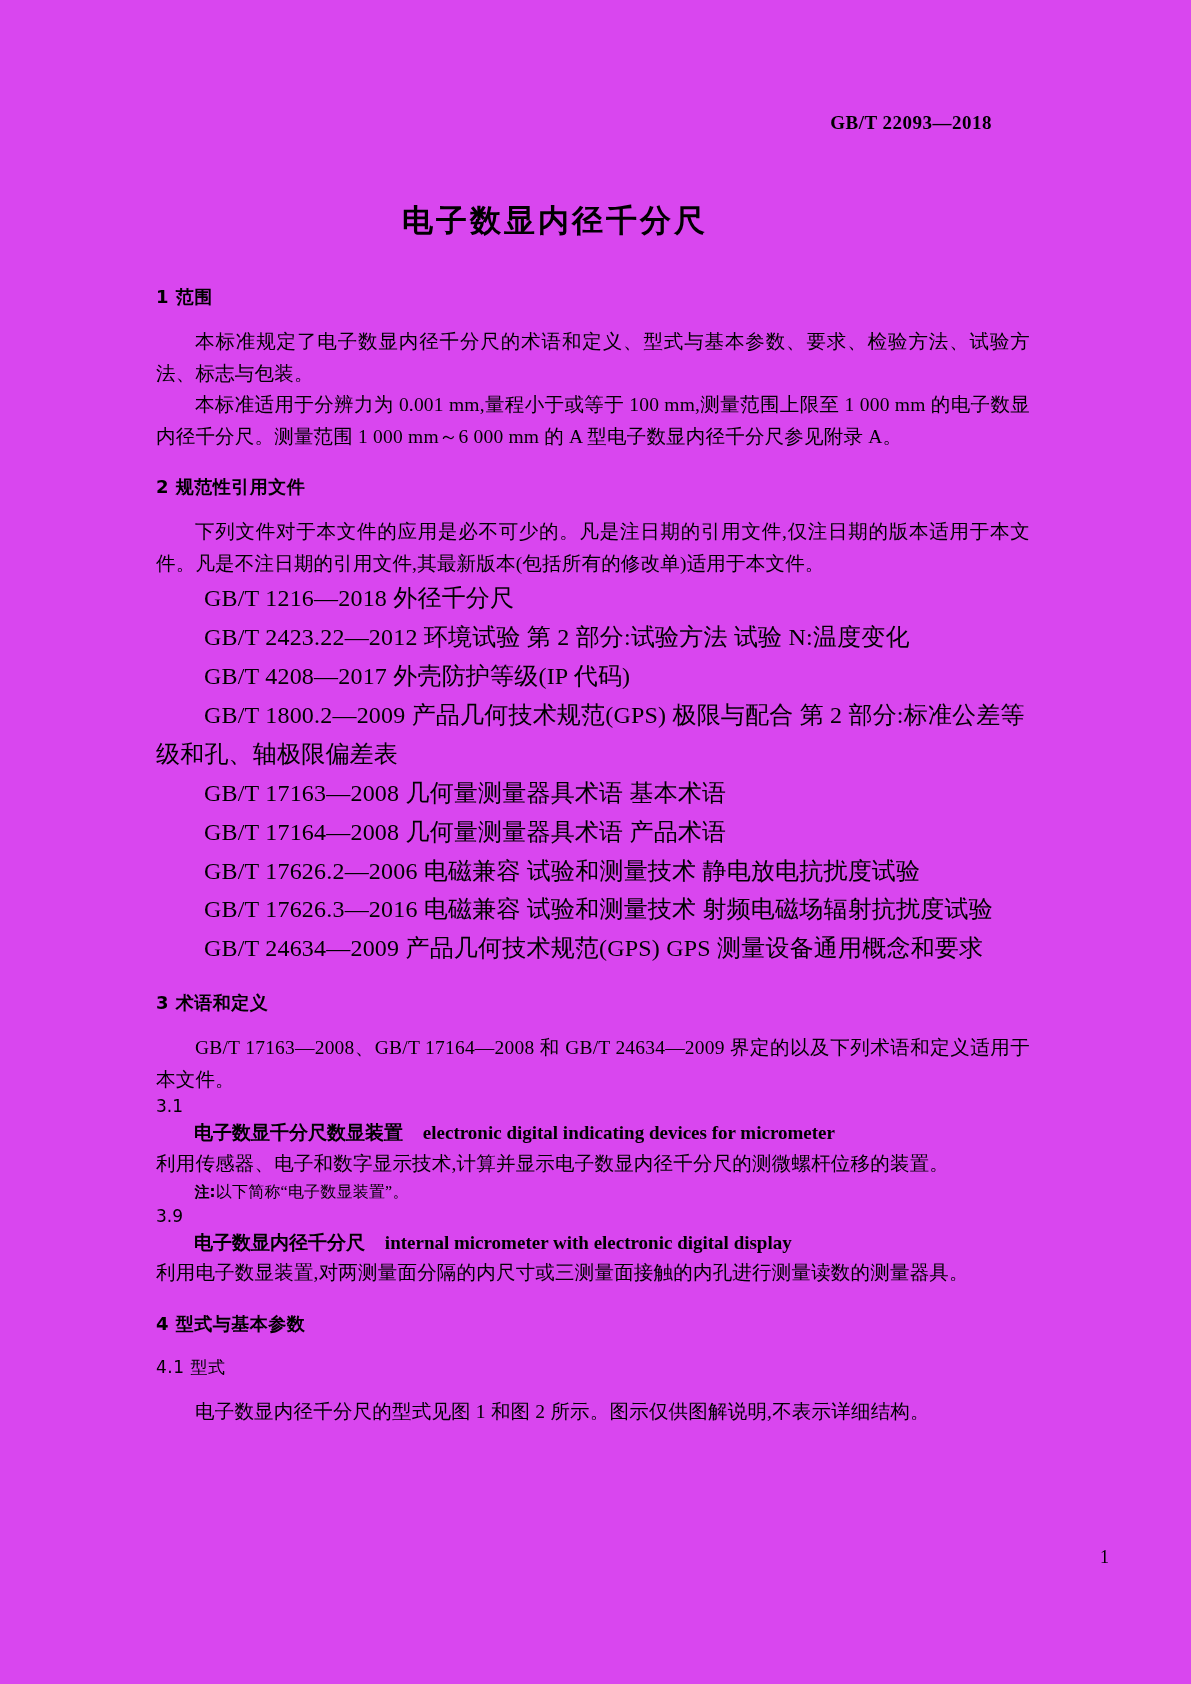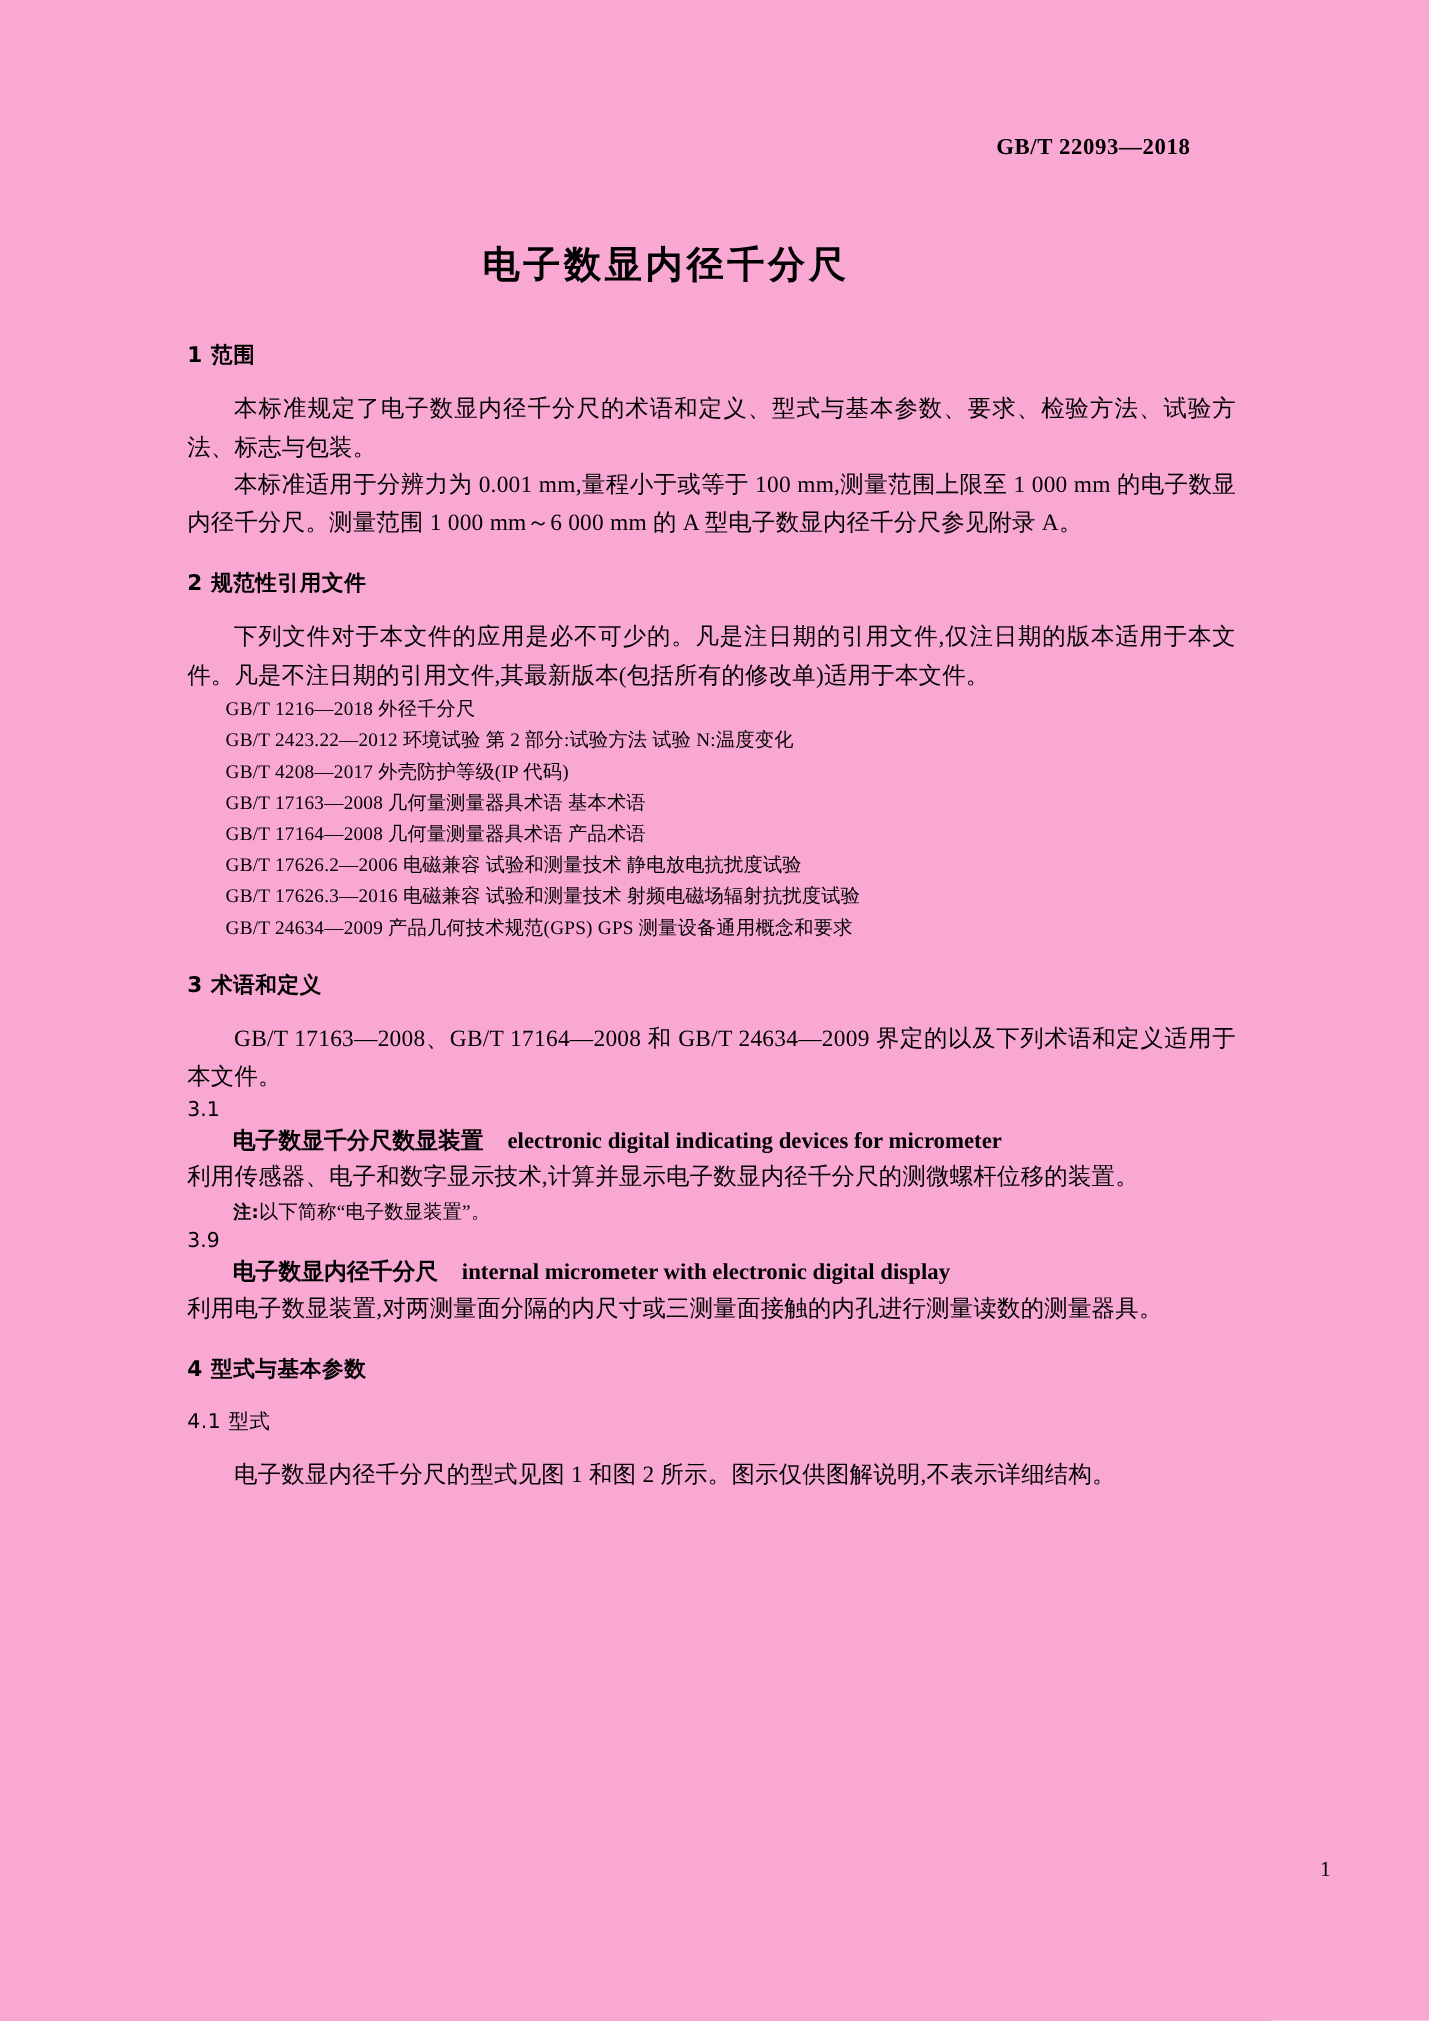--- a/index.html
+++ b/index.html
@@ -10,21 +10,21 @@
   }
   body {
     font-family: "Liberation Serif", "DejaVu Serif", serif;
     color: #000000;
   }
   .page {
     position: relative;
     width: 1191px;
     height: 1684px;
     margin: 0 auto;
-    background: #f9a8d4;
+    background: #d946ef;
     box-sizing: border-box;
     overflow: hidden;
   }
   .content {
     position: absolute;
     left: 118px;
     top: 0;
     width: 874px;
   }
 
@@ -94,21 +94,21 @@
     text-align: justify;
     text-justify: inter-character;
     letter-spacing: 0.2px;
   }
   p.body.indent {
     text-indent: 2em;
   }
   p.ref {
     margin: 0;
     font-family: "Liberation Serif", "DejaVu Serif", serif;
-    font-size: 16px;
+    font-size: 24px;
     line-height: 1.62;
     text-indent: 2em;
     letter-spacing: 0.2px;
   }
   .term-line {
     margin: 0;
     font-family: "DejaVu Sans", "Liberation Sans", serif;
     font-size: 19px;
     font-weight: bold;
     line-height: 1.55;
@@ -166,20 +166,21 @@
       <div class="sp-a"></div>
 
       <h2 class="clause">2   规范性引用文件</h2>
       <div class="sp-b"></div>
 
       <p class="body indent">下列文件对于本文件的应用是必不可少的。凡是注日期的引用文件,仅注日期的版本适用于本文件。凡是不注日期的引用文件,其最新版本(包括所有的修改单)适用于本文件。</p>
 
       <p class="ref">GB/T 1216—2018   外径千分尺</p>
       <p class="ref">GB/T 2423.22—2012   环境试验   第 2 部分:试验方法   试验 N:温度变化</p>
       <p class="ref">GB/T 4208—2017   外壳防护等级(IP 代码)</p>
+      <p class="ref">GB/T 1800.2—2009   产品几何技术规范(GPS)   极限与配合   第 2 部分:标准公差等级和孔、轴极限偏差表</p>
       <p class="ref">GB/T 17163—2008   几何量测量器具术语   基本术语</p>
       <p class="ref">GB/T 17164—2008   几何量测量器具术语   产品术语</p>
       <p class="ref">GB/T 17626.2—2006   电磁兼容   试验和测量技术   静电放电抗扰度试验</p>
       <p class="ref">GB/T 17626.3—2016   电磁兼容   试验和测量技术   射频电磁场辐射抗扰度试验</p>
       <p class="ref">GB/T 24634—2009   产品几何技术规范(GPS)   GPS 测量设备通用概念和要求</p>
 
       <div class="sp-a"></div>
 
       <h2 class="clause">3   术语和定义</h2>
       <div class="sp-b"></div>

